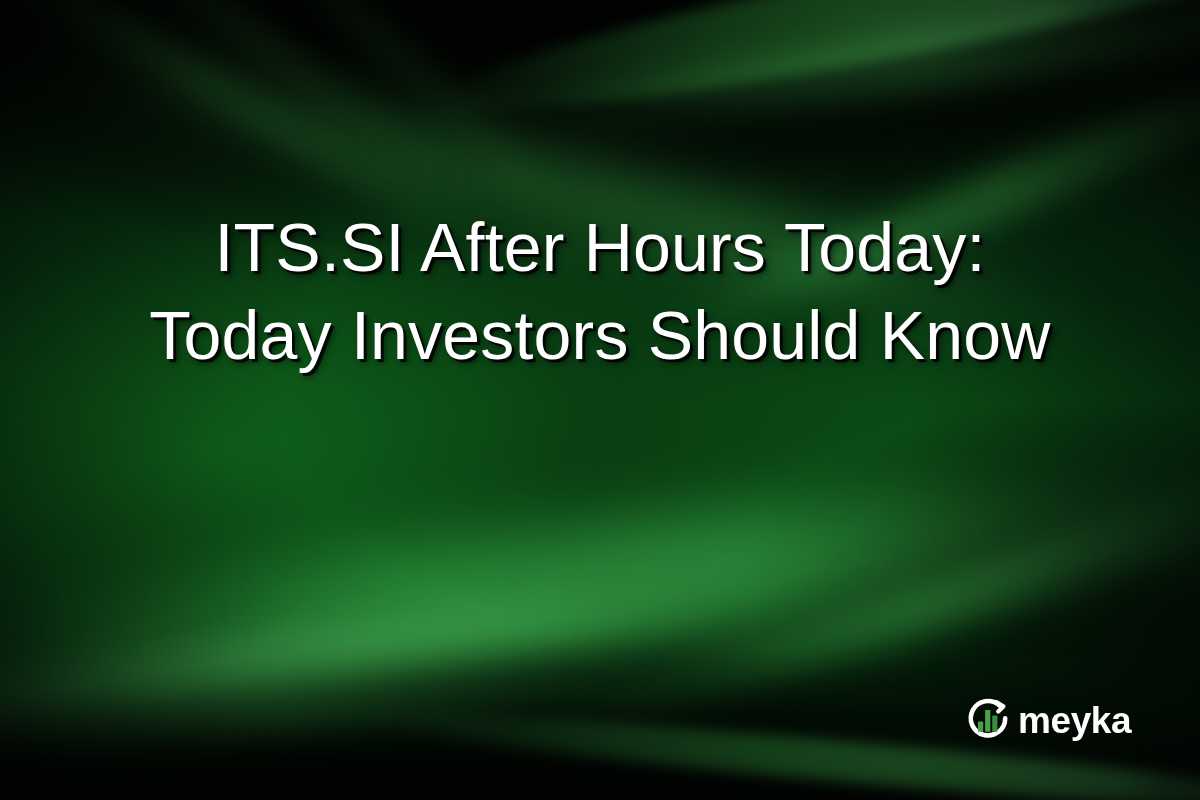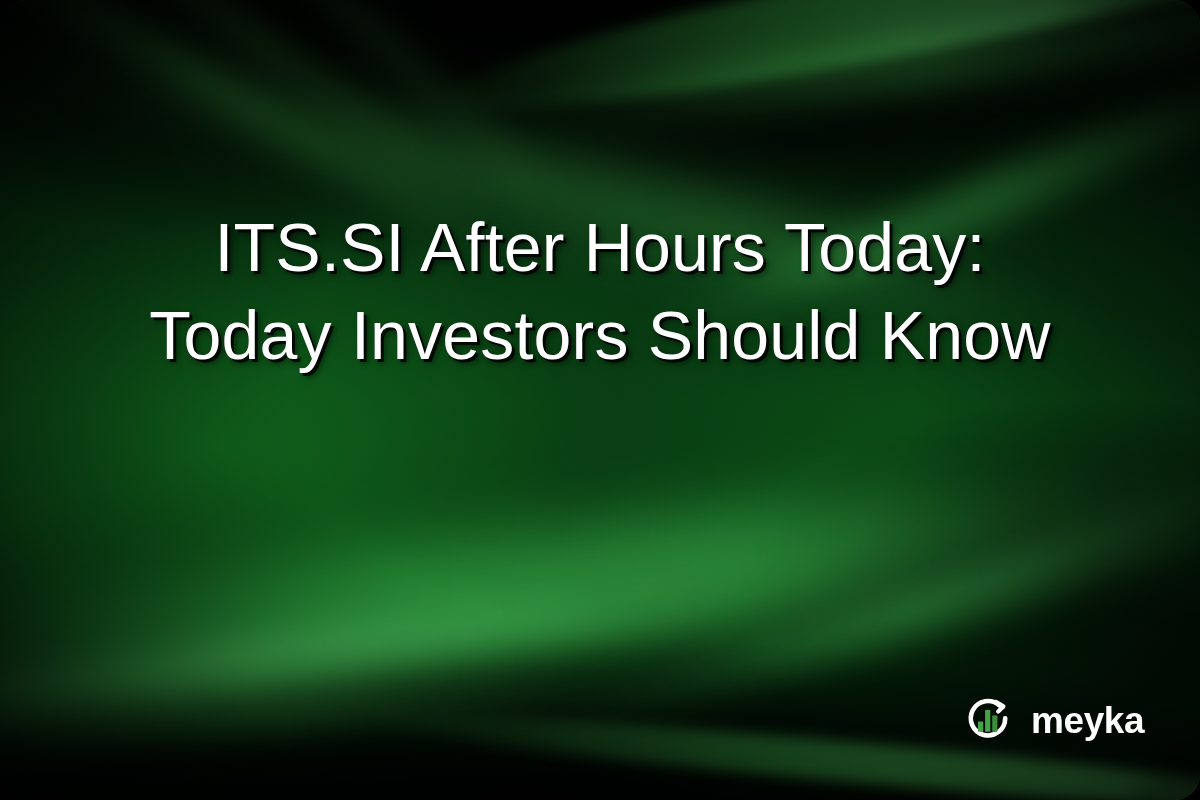--- a/index.html
+++ b/index.html
@@ -7,21 +7,20 @@
     padding: 0;
     background: #000;
   }
   #canvas {
     position: relative;
     width: 1200px;
     height: 800px;
     overflow: hidden;
     background: #021004;
     font-family: "Liberation Sans", sans-serif;
-    border-radius: 26px;
   }
 
   
   .bg-layer {
     position: absolute;
     inset: 0;
     pointer-events: none;
   }
 
   
@@ -184,21 +183,21 @@
        4px 4px 6px rgba(0,0,0,0.55);
   }
 
   
   #logo {
     position: absolute;
     left: 963px;
     top: 694px;
     display: flex;
     align-items: center;
-    gap: 18px;
+    gap: 5px;
   }
   #logo-mark { display: block; }
   #logo-wordmark {
     color: #ffffff;
     font-size: 37px;
     font-weight: 700;
     line-height: 1;
     letter-spacing: -0.4px;
     margin-top: 2px;
   }

